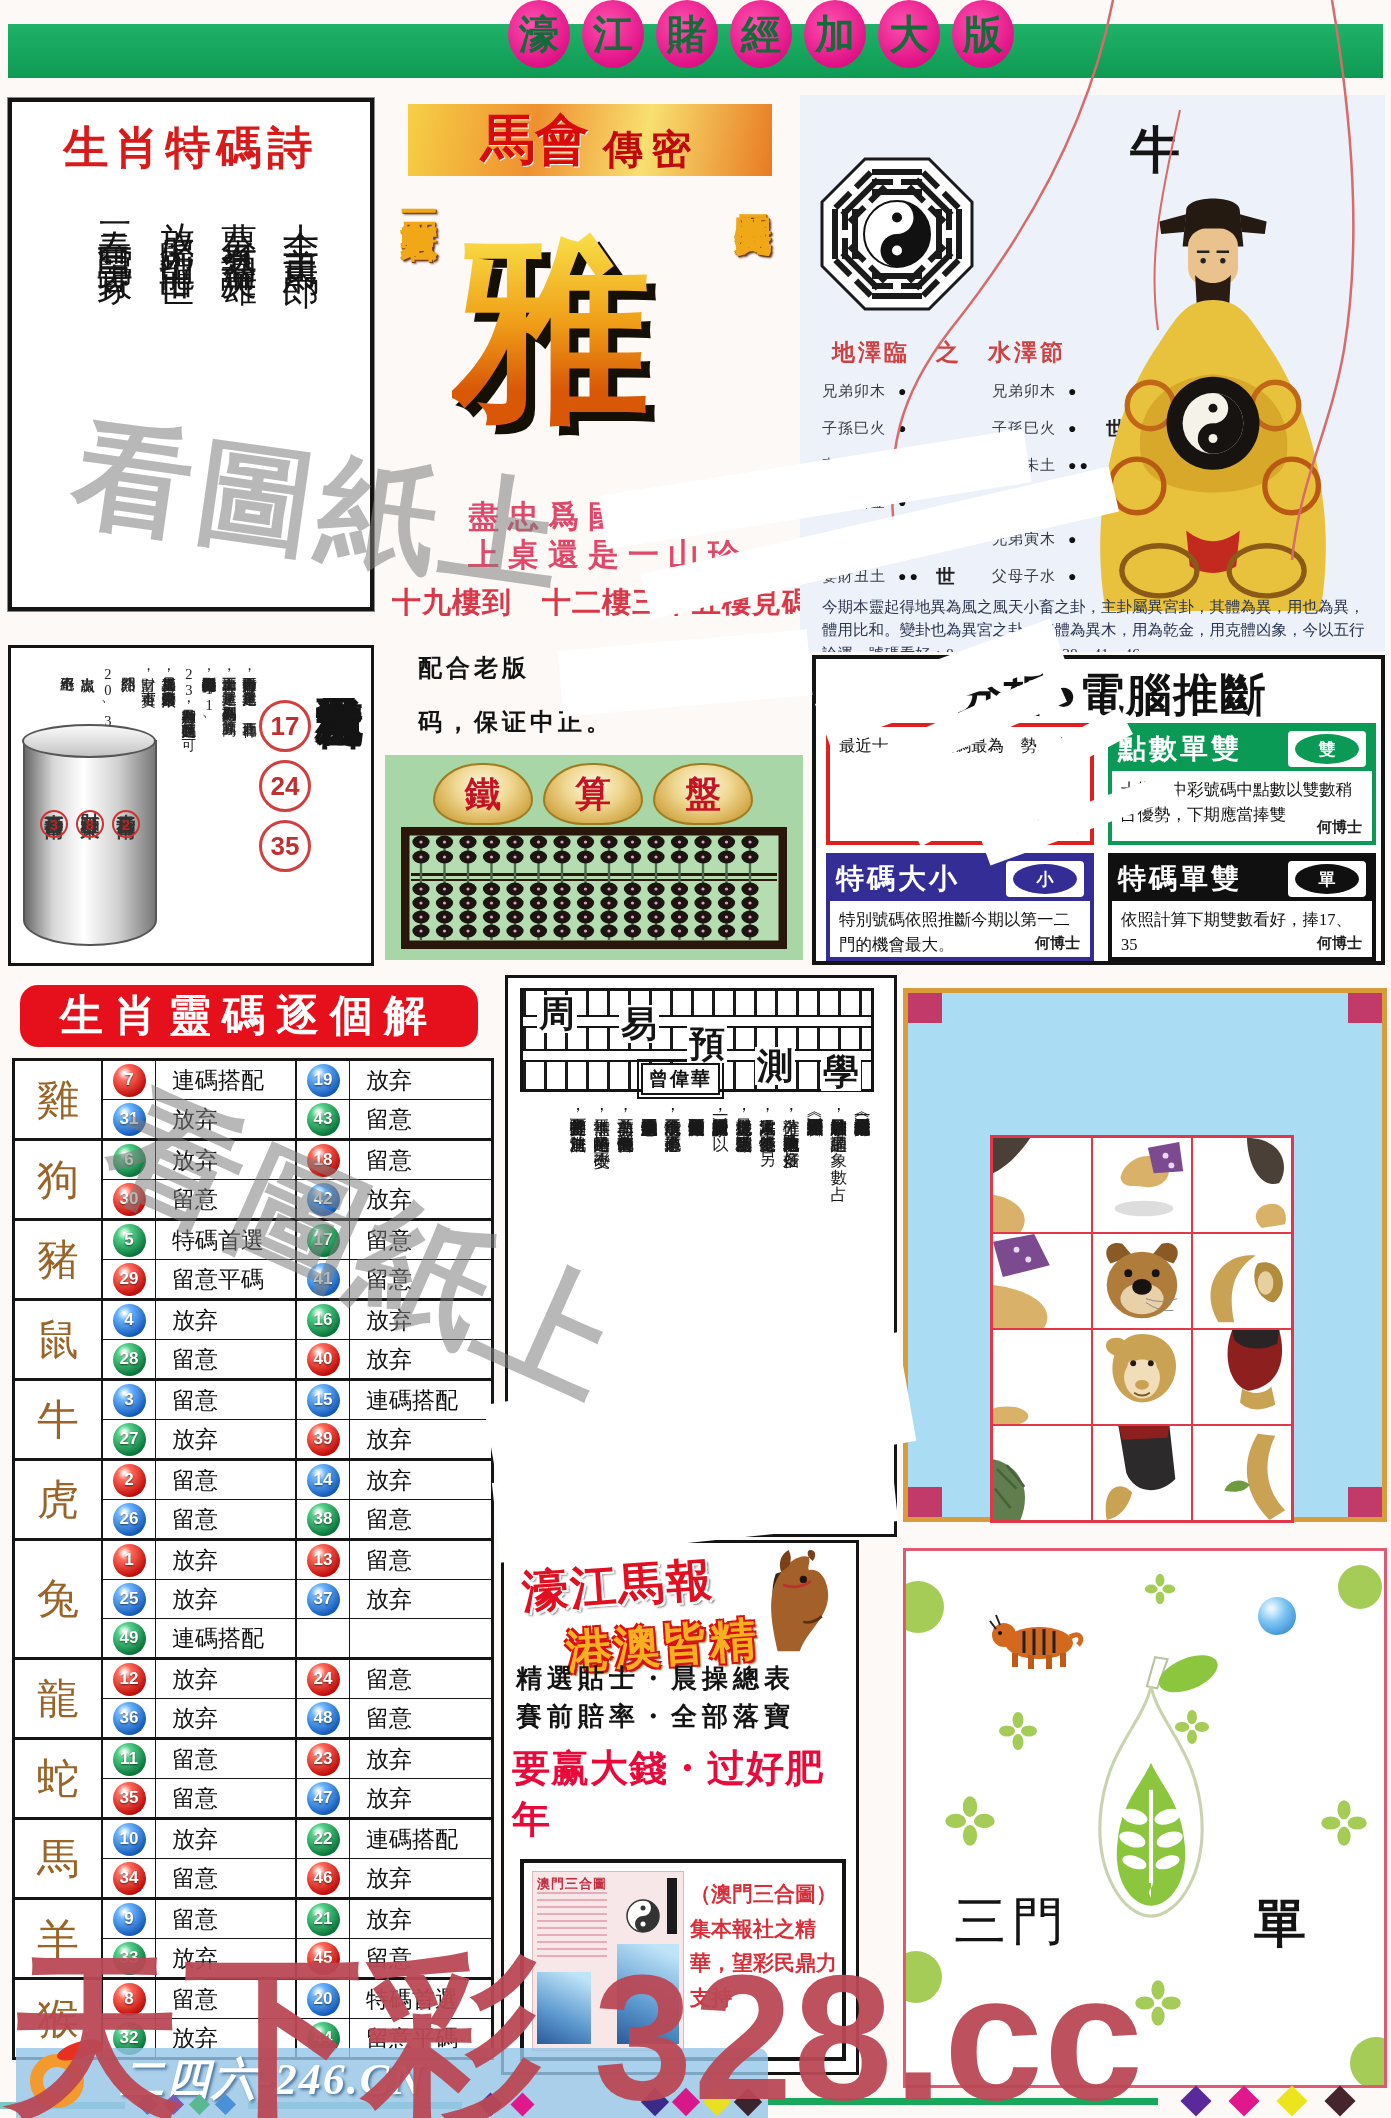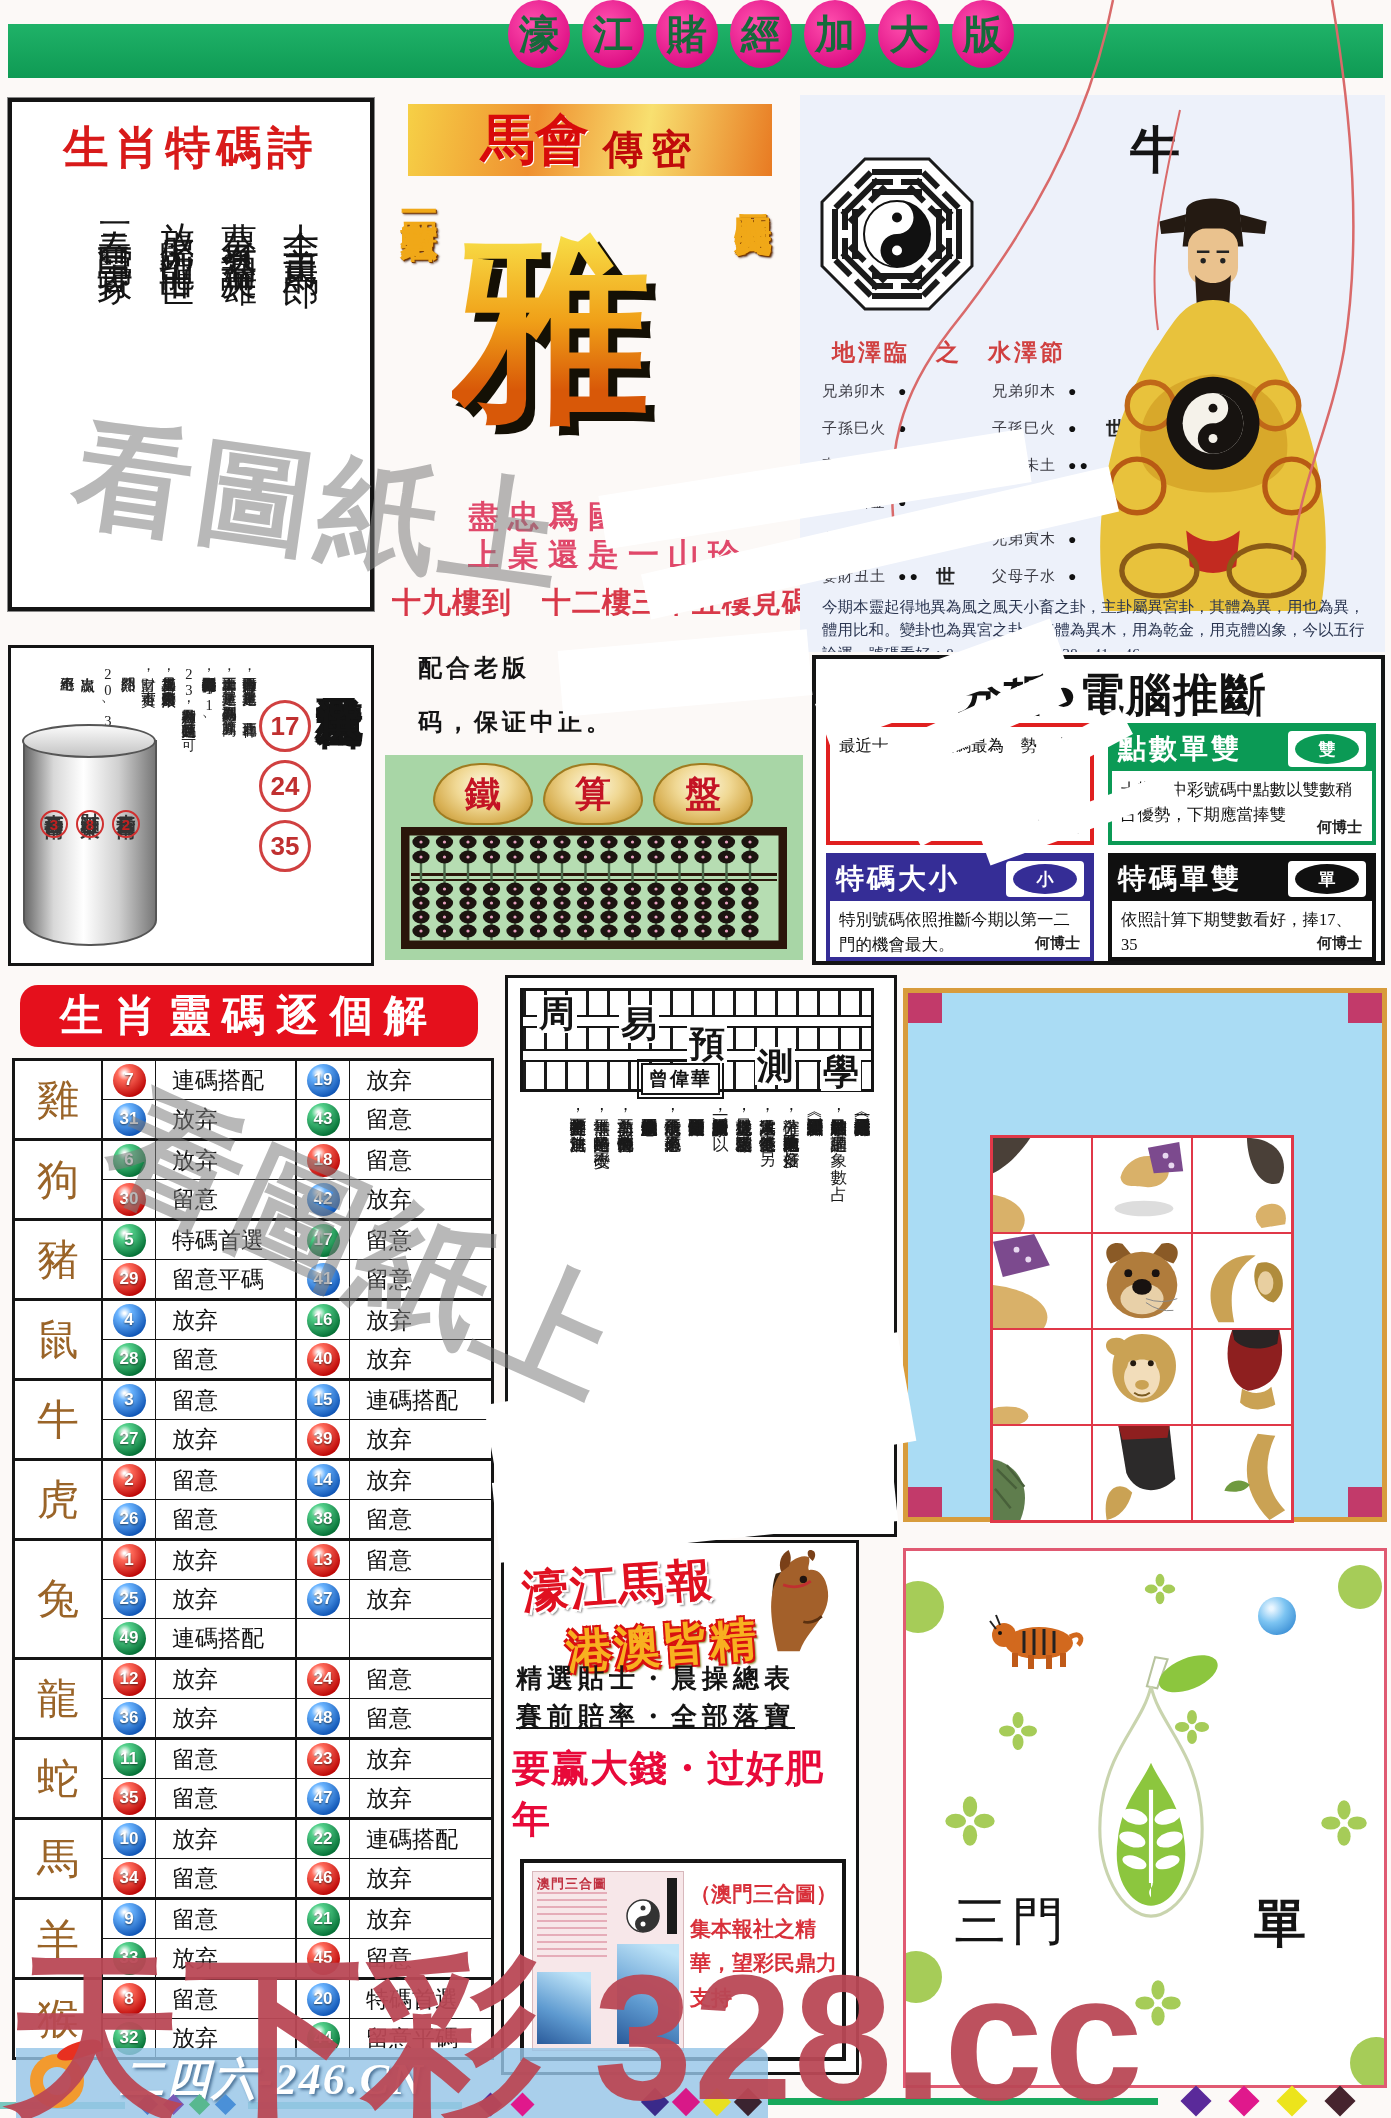--- a/index.html
+++ b/index.html
@@ -1004,21 +1004,21 @@
         <path d="M34 26C28 42 26 62 30 84C24 64 22 44 28 28Z" fill="#3a2410"></path>
         <path d="M30 112C22 76 18 48 34 26C42 14 56 6 64 10C66 16 62 20 64 24C70 22 78 26 82 36C88 52 84 64 78 74C70 88 60 96 54 112Z" fill="#a3602a"></path>
         <path d="M34 26C30 16 34 6 42 2C46 10 44 16 42 20Z" fill="#7a4018"></path>
         <path d="M64 10C60 2 66 0 70 4C72 8 70 12 68 14Z" fill="#7a4018"></path>
         <circle cx="58" cy="34" r="4" fill="#201410"></circle>
         <path d="M36 40C48 44 58 42 66 36" stroke="#c03030" stroke-width="3" fill="none"></path>
         <path d="M78 74C72 80 64 82 58 80" stroke="#5a3010" stroke-width="3" fill="none"></path>
       </svg>
     </div>
     <div class="adline" style="top:118px;">精選貼士・晨操總表</div>
-    <div class="adline" style="top:156px;text-decoration:underline;">賽前賠率・全部落寶</div>
+    <div class="adline" style="top:156px;">賽前賠率・全部落寶</div>
     <div id="adbig1" class="abs">要赢大錢・过好肥年</div>
     <div id="sanhebox">
       <div id="sanhethumb">
         <div id="sanhetitle">澳門三合圖</div>
         <div class="pinklines"></div>
         <div class="abs" style="left:92px;top:26px;">
           <svg width="36" height="36" viewBox="0 0 36 36">
             <circle cx="18" cy="18" r="16" fill="#fff" stroke="#333" stroke-width="1.5"></circle>
             <path d="M18 2a16 16 0 0 1 0 32a8 8 0 0 1 0-16a8 8 0 0 0 0-16Z" fill="#333"></path>
             <circle cx="18" cy="10" r="2.5" fill="#333"></circle>

